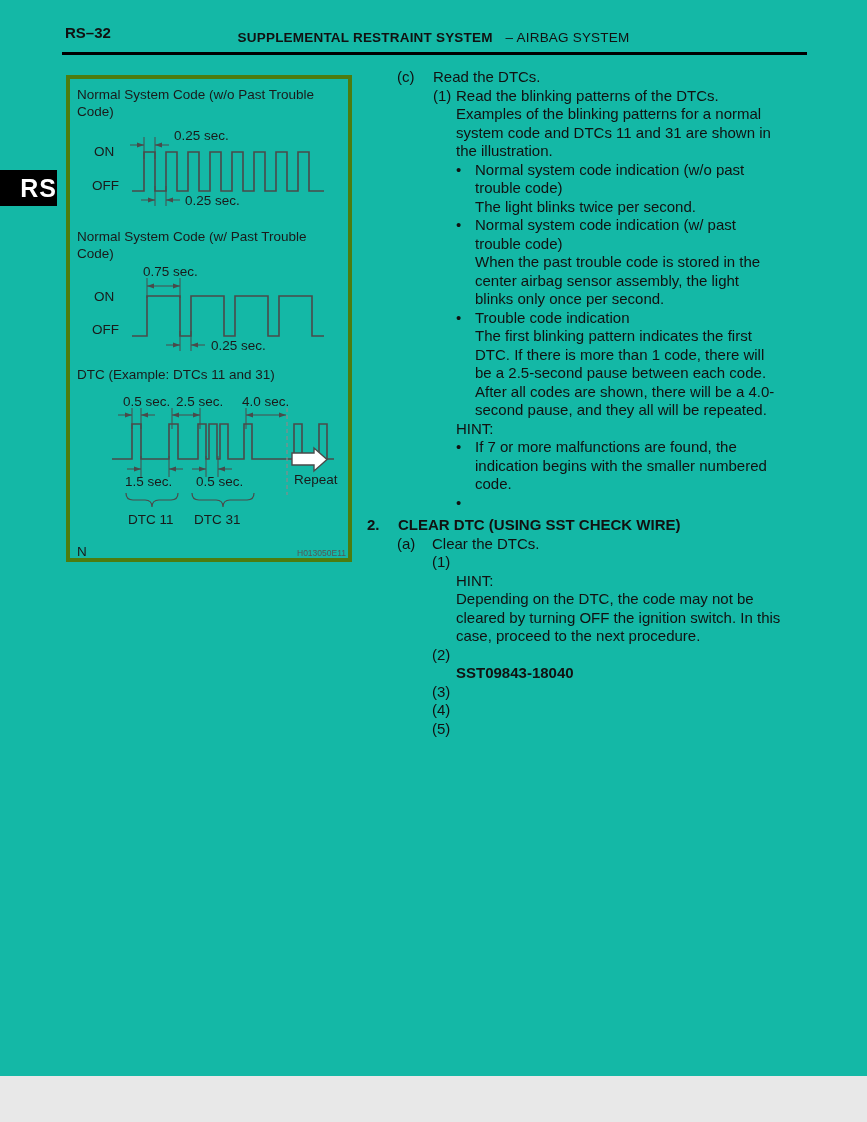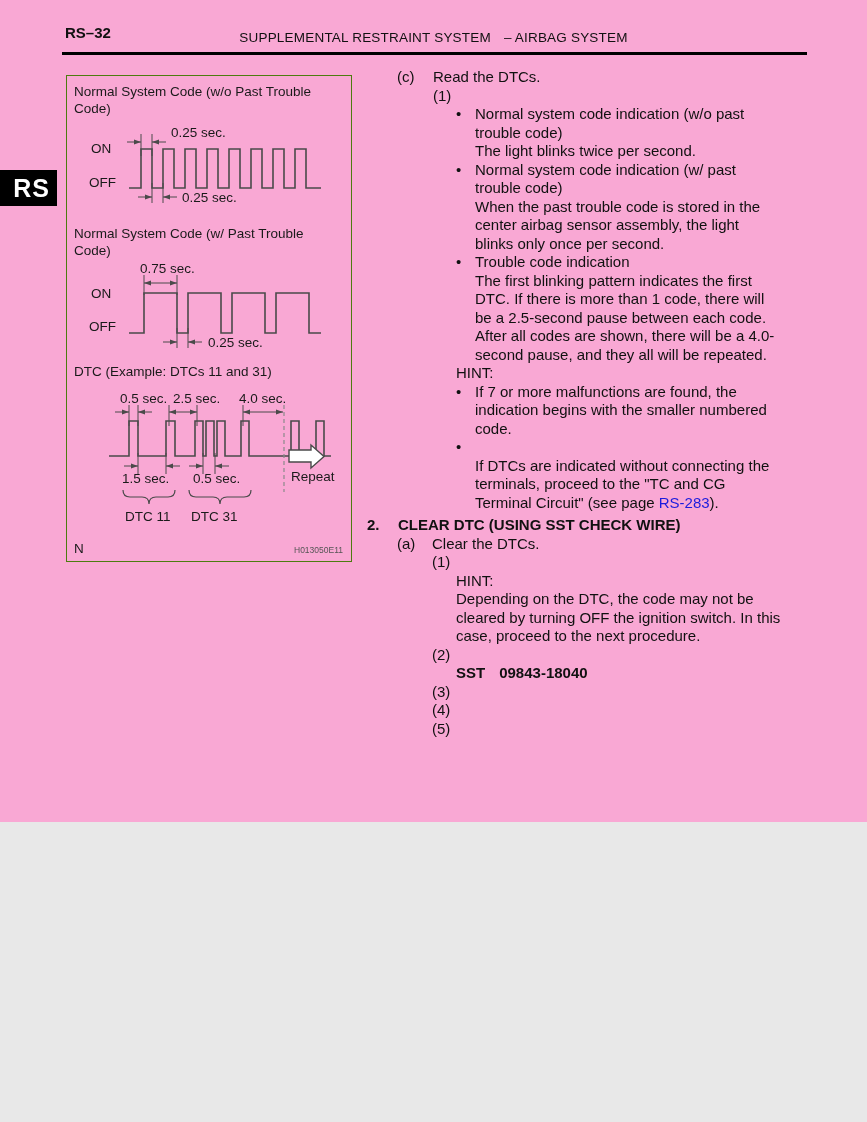--- a/index.html
+++ b/index.html
@@ -1,29 +1,29 @@
 <!DOCTYPE html>
 <html><head>
 <meta charset="utf-8">
 <style>
   html,body{margin:0;padding:0;background:#e8e8e8;}
-  .page{position:relative;width:867px;height:822px;background:#f9a8d4;overflow:hidden;
+  .page{position:relative;width:867px;height:1076px;background:#14b8a6;overflow:hidden;
         font-family:"Liberation Sans",sans-serif;color:#111;}
   
   .page-num{position:absolute;left:65px;top:24px;font-size:15px;font-weight:bold;}
   .header-title{position:absolute;left:0;top:30px;width:100%;text-align:center;font-size:13.5px;letter-spacing:0.2px;}
-  .header-title .bold{font-weight:normal;}
+  .header-title .bold{font-weight:bold;}
   .header-title .rest{margin-left:9px;}
   .header-rule{position:absolute;left:62px;top:52px;width:745px;height:3px;background:#000;}
   
   .side-tab{position:absolute;left:0;top:170px;width:57px;height:36px;background:#000;color:#fff;
             font-size:25px;font-weight:bold;display:flex;align-items:center;justify-content:flex-end;
-            padding-right:7px;box-sizing:border-box;letter-spacing:1px;}
-  
-  .figure{position:absolute;left:66px;top:75px;width:286px;height:487px;border:1px solid #4d7c0f;box-sizing:border-box;}
+            box-sizing:border-box;letter-spacing:1px;}
+  
+  .figure{position:absolute;left:66px;top:75px;width:286px;height:487px;border:4px solid #4d7c0f;box-sizing:border-box;}
   svg text{font-family:"Liberation Sans",sans-serif;font-size:13.5px;fill:#1a1a1a;}
   svg text.small{font-size:8.5px;fill:#555;}
   svg .wave{fill:none;stroke:#4a4a4a;stroke-width:1.6;}
   svg .dim{stroke:#4a4a4a;stroke-width:1;fill:none;}
   svg .arr{fill:#4a4a4a;stroke:none;}
   svg .dash{stroke:#8a8a8a;stroke-width:1.2;stroke-dasharray:4 3;fill:none;}
   svg .brace{fill:none;stroke:#4a4a4a;stroke-width:1.2;}
   svg .hollow{fill:#fff;stroke:#4a4a4a;stroke-width:1.4;}
   
   .col{position:absolute;left:367px;top:68px;width:480px;font-size:15px;line-height:18.5px;}
@@ -31,21 +31,21 @@
   .row .m{flex:0 0 auto;}
   .row .txt{white-space:pre-line;}
   .i-c{margin-left:30px;}  .i-c .m{width:36px;}
   .i-1{margin-left:66px;}  .i-1 .m{width:23px;}
   .i-2{margin-left:89px;}
   .i-b{margin-left:89px;}  .i-b .m{width:19px;}
   .i-h2{margin-left:0;font-weight:bold;margin-top:4px;} .i-h2 .m{width:31px;}
   .i-a{margin-left:30px;}  .i-a .m{width:35px;}
   .i-s{margin-left:65px;}  .i-s .m{width:24px;}
   .sst-row{margin-left:89px;font-weight:bold;}
-  .sst-row .v{margin-left:14px;}
+  .sst-row .v{}
   .link{color:#1c1cdd;text-decoration:none;cursor:pointer;}
 </style>
 </head>
 <body>
 
 <div class="page">
 
   <div class="page-num">RS–32</div>
   <div class="header-title">
     <span class="bold">SUPPLEMENTAL RESTRAINT SYSTEM</span>
@@ -158,22 +158,28 @@
 
   <div class="col">
 
     <div class="row i-c">
       <span class="m">(c)</span>
       <span class="txt">Read the DTCs.</span>
     </div>
 
     <div class="row i-1">
       <span class="m">(1)</span>
-    </div>
-
+      <span class="txt">Read the blinking patterns of the DTCs.</span>
+    </div>
+
+    <div class="row i-2">
+      <span class="txt">Examples of the blinking patterns for a normal
+system code and DTCs 11 and 31 are shown in
+the illustration.</span>
+    </div>
 
     <div class="row i-b">
       <span class="m">•</span>
       <span class="txt">Normal system code indication (w/o past
 trouble code)
 The light blinks twice per second.</span>
     </div>
     <div class="row i-b">
       <span class="m">•</span>
       <span class="txt">Normal system code indication (w/ past
@@ -197,25 +203,20 @@
     </div>
 
     <div class="row i-b">
       <span class="m">•</span>
       <span class="txt">If 7 or more malfunctions are found, the
 indication begins with the smaller numbered
 code.</span>
     </div>
     <div class="row i-b">
       <span class="m">•</span>
-      <span class="txt">
-        <span>If DTCs are indicated without connecting the
-terminals, proceed to the "TC and CG
-Terminal Circuit" (see page </span><a class="link">RS-283</a><span>).</span>
-      </span>
     </div>
 
     <div class="row i-h2">
       <span class="m">2.</span>
       <span class="txt">CLEAR DTC (USING SST CHECK WIRE)</span>
     </div>
 
     <div class="row i-a">
       <span class="m">(a)</span>
       <span class="txt">Clear the DTCs.</span>

